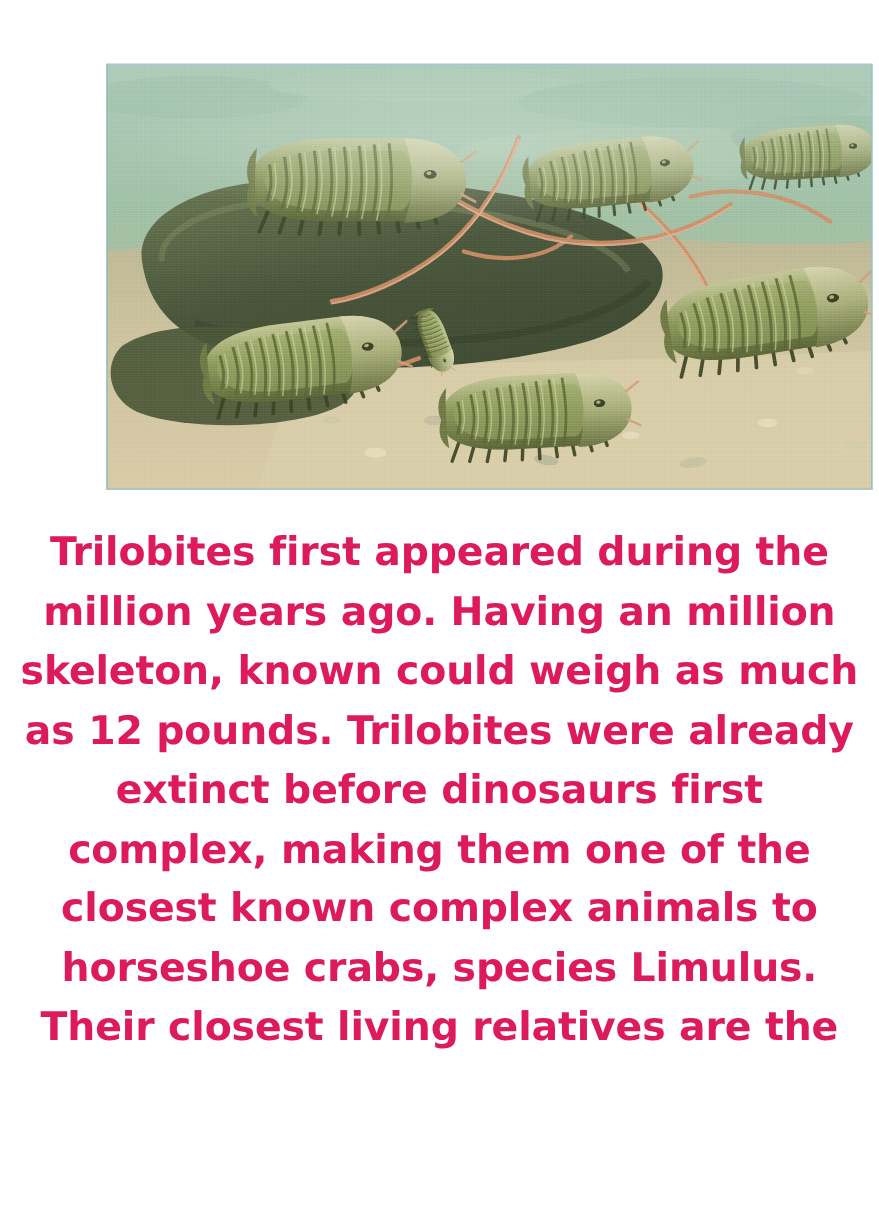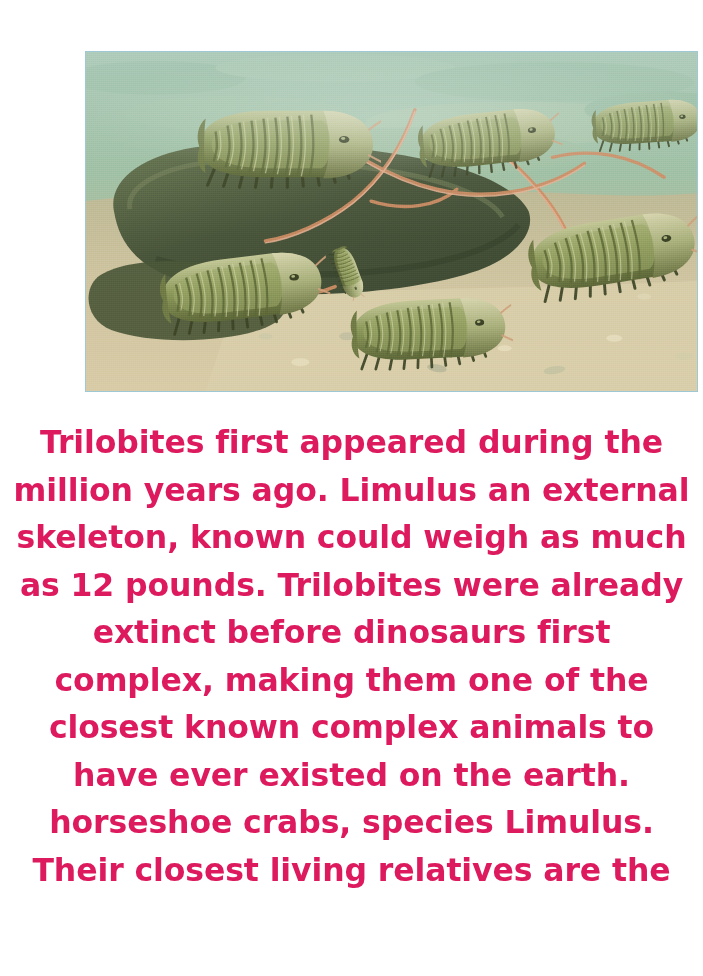--- a/index.html
+++ b/index.html
@@ -247,22 +247,21 @@
 
       <rect x="0" y="0" width="613" height="130" fill="url(#gBlur)"></rect>
     </svg>
   </div>
   <div id="photo-haze"></div>
   <div id="photo-grain"></div>
 </figure>
 
 <div id="caption-block">
   <span class="caption-line">Trilobites first appeared during the</span>
-  <span class="caption-line">million years ago. Limulus an external</span>
+  <span class="caption-line">million years ago. Having an million</span>
   <span class="caption-line">skeleton, known could weigh as much</span>
   <span class="caption-line">as 12 pounds. Trilobites were already</span>
   <span class="caption-line">extinct before dinosaurs first</span>
   <span class="caption-line">complex, making them one of the</span>
   <span class="caption-line">closest known complex animals to</span>
-  <span class="caption-line">have ever existed on the earth.</span>
   <span class="caption-line">horseshoe crabs, species Limulus.</span>
   <span class="caption-line">Their closest living relatives are the</span>
 </div>
 
 </body></html>

